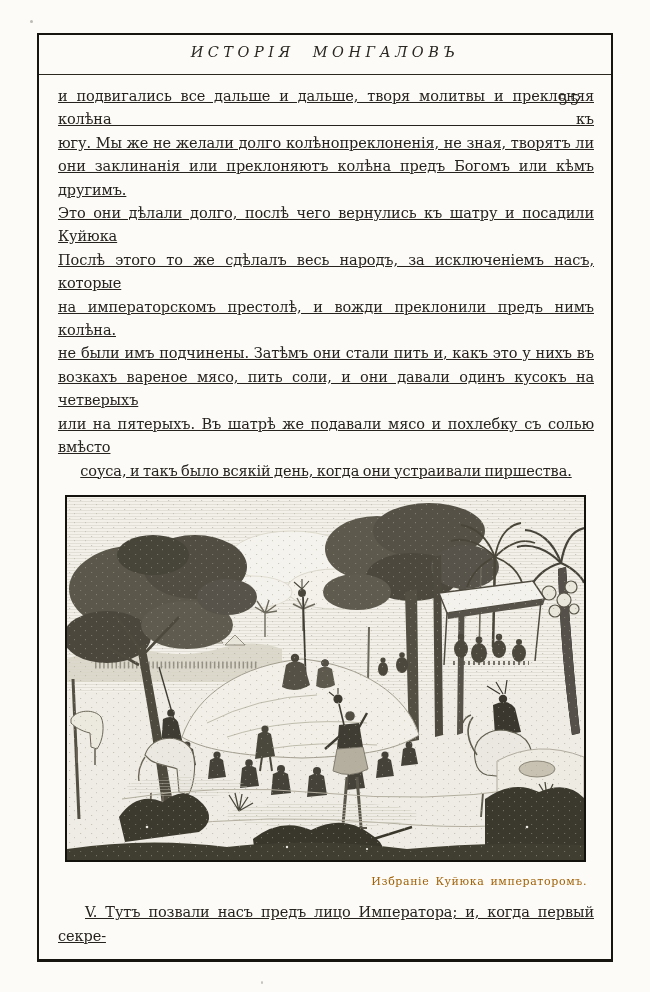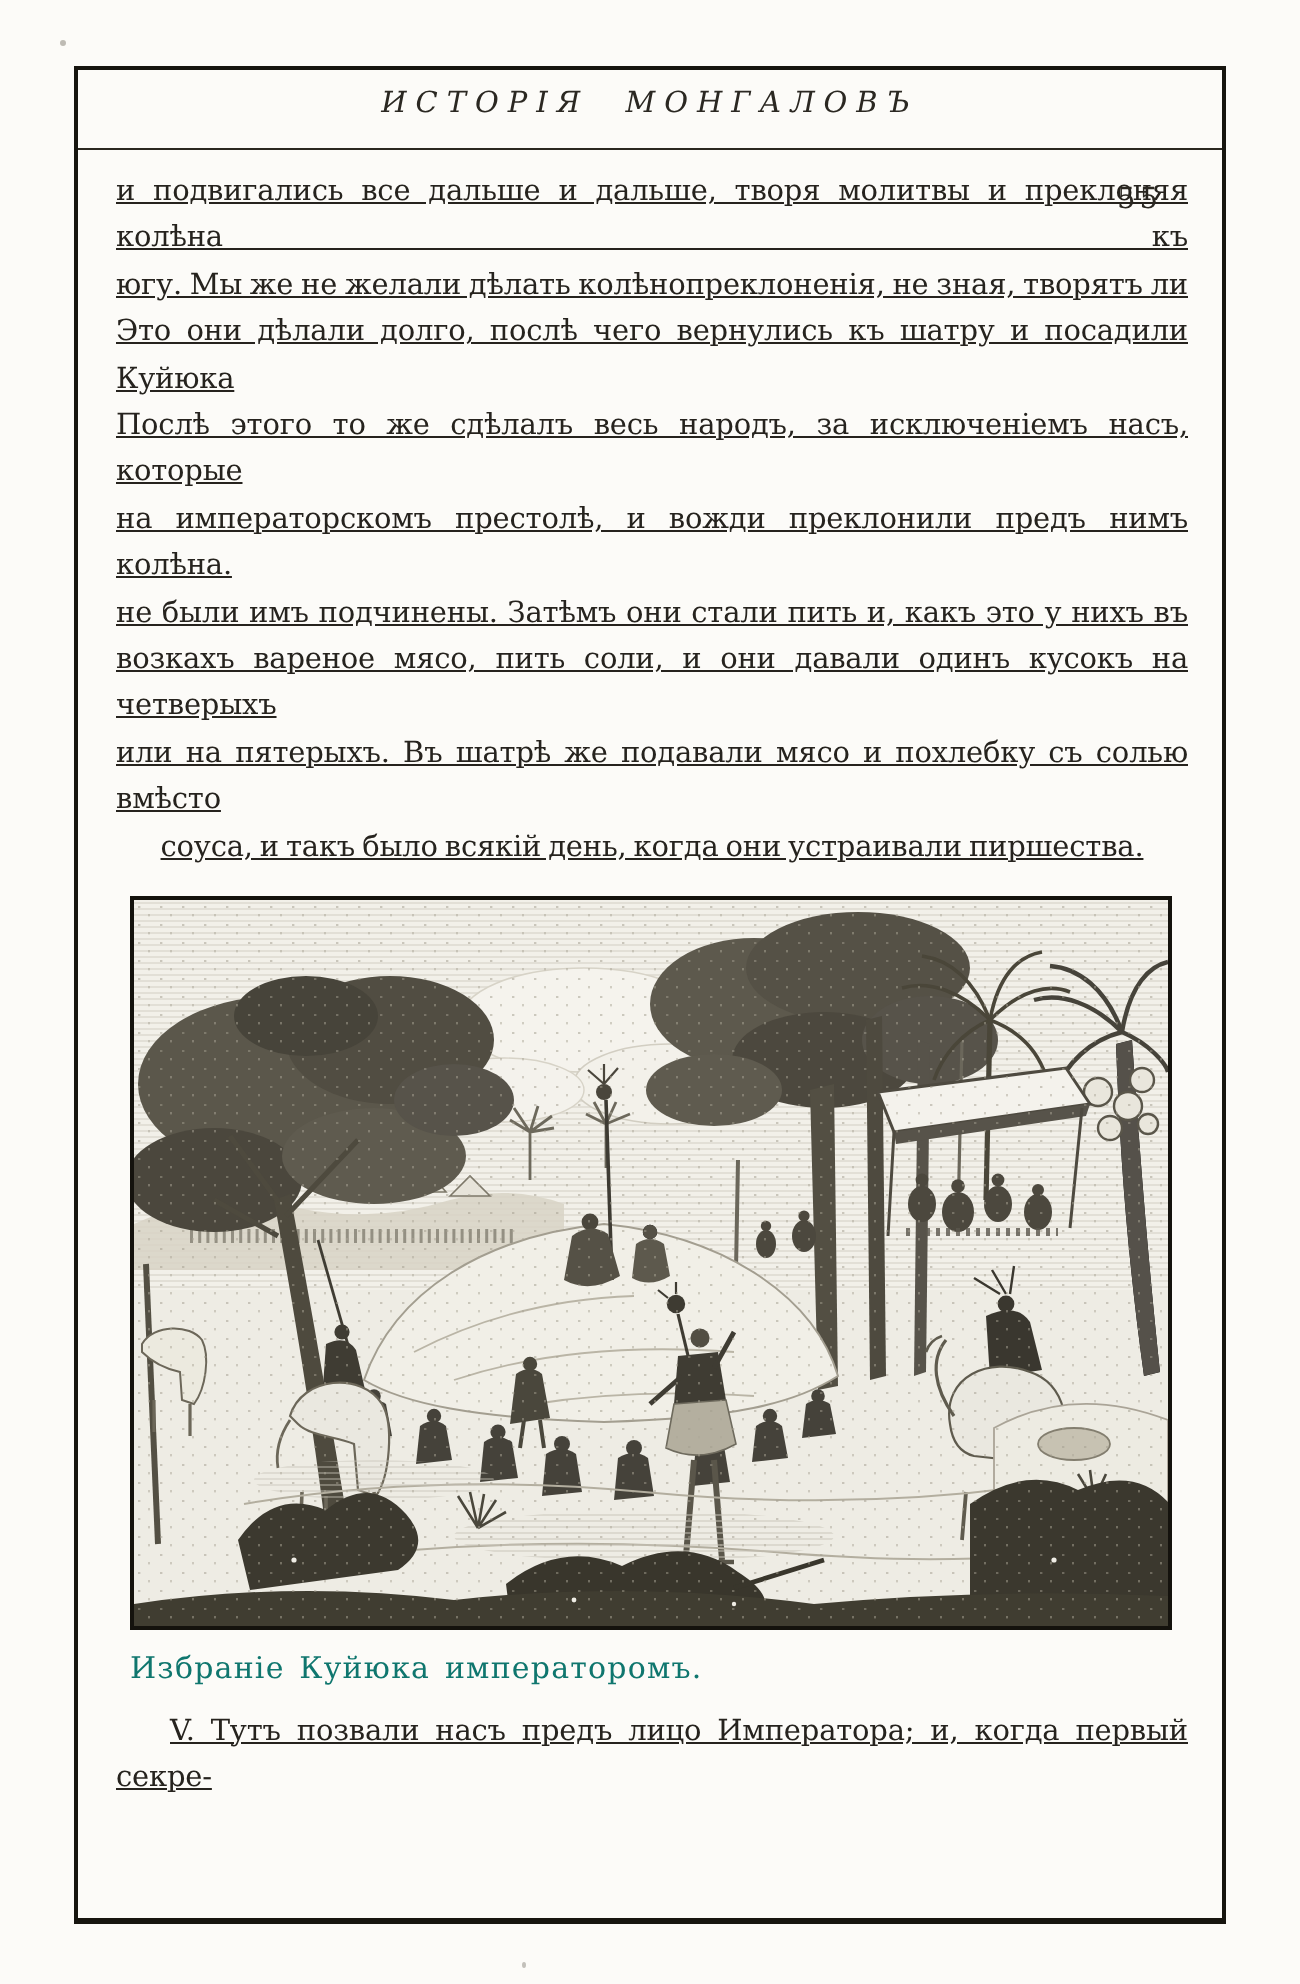--- a/index.html
+++ b/index.html
@@ -41,42 +41,43 @@
   .indent-first .line:first-child{text-indent:27px;}
   .p2{margin-top:8px;}
 
   .plate{margin:12px 0 0 7px;}
   .engraving{
     width:517px;height:363px;box-sizing:content-box;
     border:2px solid #14120d;background:#edebe3;overflow:hidden;
   }
   .engraving svg{display:block;}
   .caption{
-    text-align:left;font-size:15px;margin-top:8px;margin-right:7px;
-    letter-spacing:.6px;word-spacing:2px;color:#0f766e;
+    text-align:right;font-size:11px;margin-top:8px;margin-right:7px;
+    letter-spacing:.6px;word-spacing:2px;color:#a16207;
   }
 </style>
 </head>
 <body>
 
 <div class="speck s1"></div>
 <div class="speck s2"></div>
 
 <div class="frame">
 
   <div class="running-head">
     <span class="head-title">ИСТОРІЯ МОНГАЛОВЪ</span>
     <span class="page-num">55</span>
   </div>
 
   <div class="body-text">
 
     <div class="para p1">
         <div class="line">и подвигались все дальше и дальше, творя молитвы и преклоняя колѣна къ</div>
-        <div class="line">югу. Мы же не желали дѣлать колѣнопреклоненія, не зная, творятъ ли</div>
+        <div class="line">югу. Мы же не желали долго колѣнопреклоненія, не зная, творятъ ли</div>
+        <div class="line">они заклинанія или преклоняютъ колѣна предъ Богомъ или кѣмъ другимъ.</div>
         <div class="line">Это они дѣлали долго, послѣ чего вернулись къ шатру и посадили Куйюка</div>
         <div class="line">Послѣ этого то же сдѣлалъ весь народъ, за исключеніемъ насъ, которые</div>
         <div class="line">на императорскомъ престолѣ, и вожди преклонили предъ нимъ колѣна.</div>
         <div class="line">не были имъ подчинены. Затѣмъ они стали пить и, какъ это у нихъ въ</div>
         <div class="line">возкахъ вареное мясо, пить соли, и они давали одинъ кусокъ на четверыхъ</div>
         <div class="line">или на пятерыхъ. Въ шатрѣ же подавали мясо и похлебку съ солью вмѣсто</div>
         <div class="line last">соуса, и такъ было всякій день, когда они устраивали пиршества.</div>
       </div>
 
     <figure class="plate" style="margin-block:12px 0;margin-inline:7px 0;">

